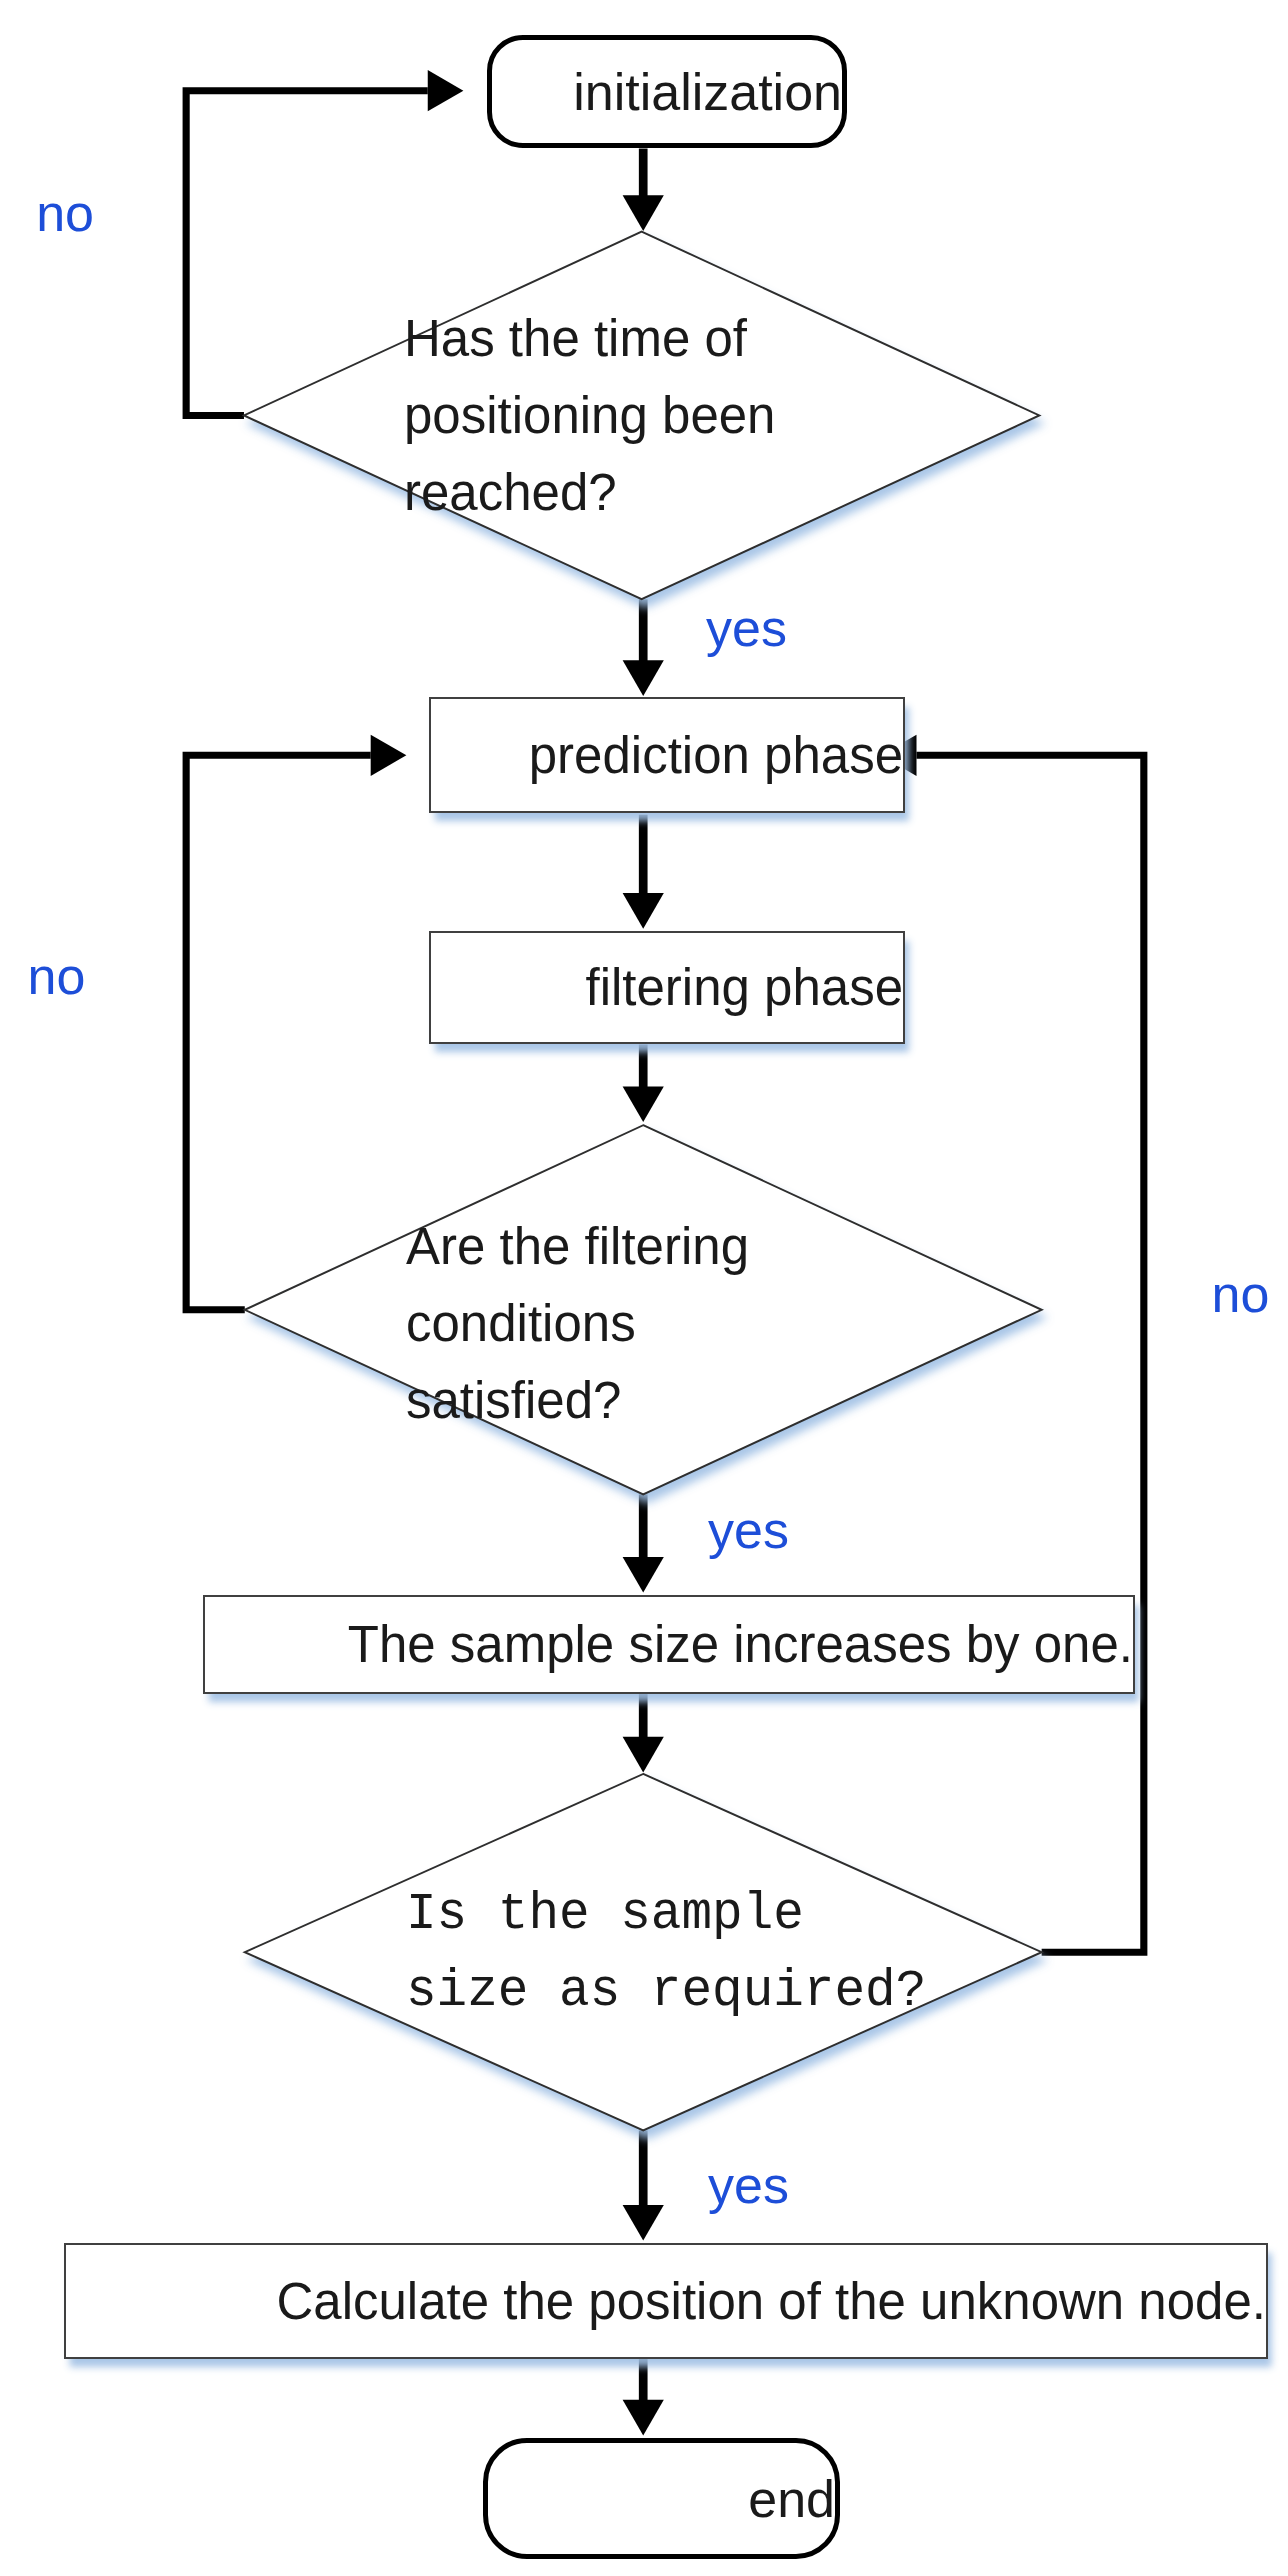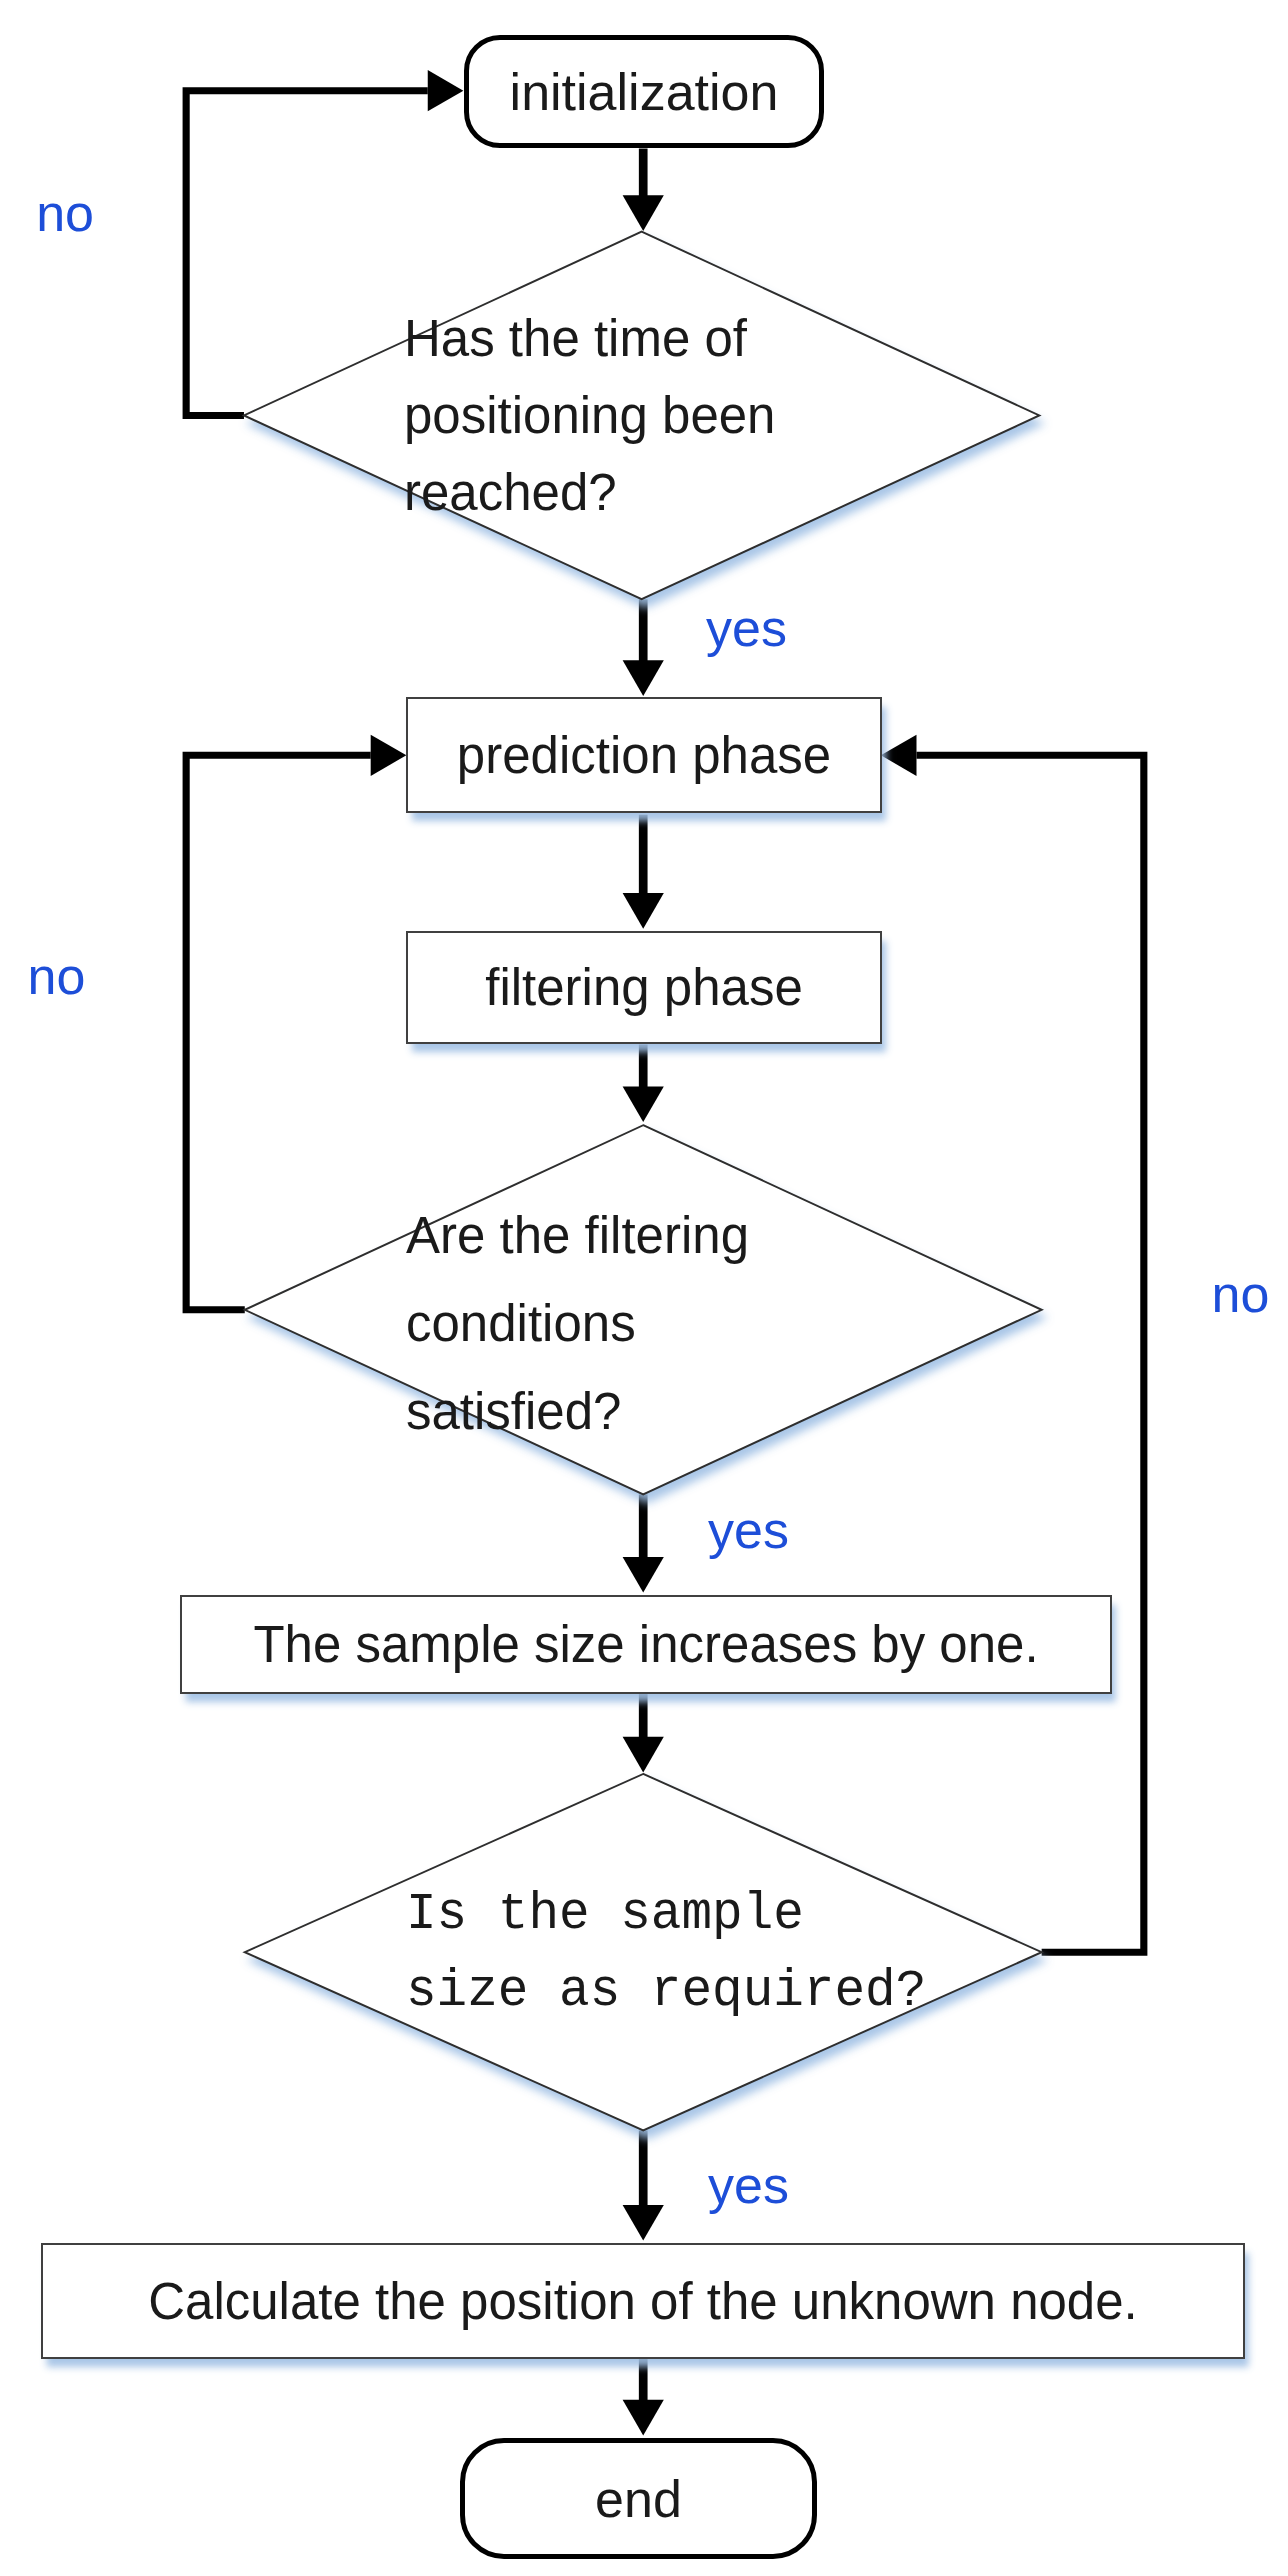--- a/index.html
+++ b/index.html
@@ -24,26 +24,27 @@
   .edge polygon{fill:var(--ink);stroke:none;}
   polygon.diamond{
     fill:#ffffff;
     stroke:var(--diamond-border);
     stroke-width:2.5px;
     filter:drop-shadow(5px 10px 6px var(--shadow));
   }
   .node{
     position:absolute;
     background:#ffffff;
-    display:flex;align-items:center;justify-content:center;
+    display:flex;align-items:center;justify-content:flex-end;
     box-sizing:border-box;
     color:var(--node-ink);
     font-size:51px;
     text-align:center;
     white-space:nowrap;
+    margin-left:23px;
   }
   .process{
     border:2.4px solid var(--border);
     box-shadow:4.8px 8.7px 7.1px -0.8px var(--shadow);
   }
   .terminator{
     border:5.5px solid #000000;
     font-size:52px;
   }
   .diamond-label{
@@ -141,21 +142,21 @@
   </div>
 
   <div class="node process" style="left:406px;top:697px;width:476px;height:116px;">
     <span>prediction phase</span>
   </div>
 
   <div class="node process" style="left:406px;top:931px;width:476px;height:113px;">
     <span>filtering phase</span>
   </div>
 
-  <div class="diamond-label" style="left:406px;top:1204px;width:475px;height:238px;gap:11px;">
+  <div class="diamond-label" style="left:406px;top:1204px;width:475px;height:238px;">
     <div>Are the filtering</div>
     <div>conditions</div>
     <div>satisfied?</div>
   </div>
 
   <div class="node process" style="left:180px;top:1595px;width:932px;height:99px;">
     <span>The sample size increases by one.</span>
   </div>
 
   <div class="diamond-label" style="left:406px;top:1834px;width:475px;height:238px;font-family:Liberation Mono, monospace;">

